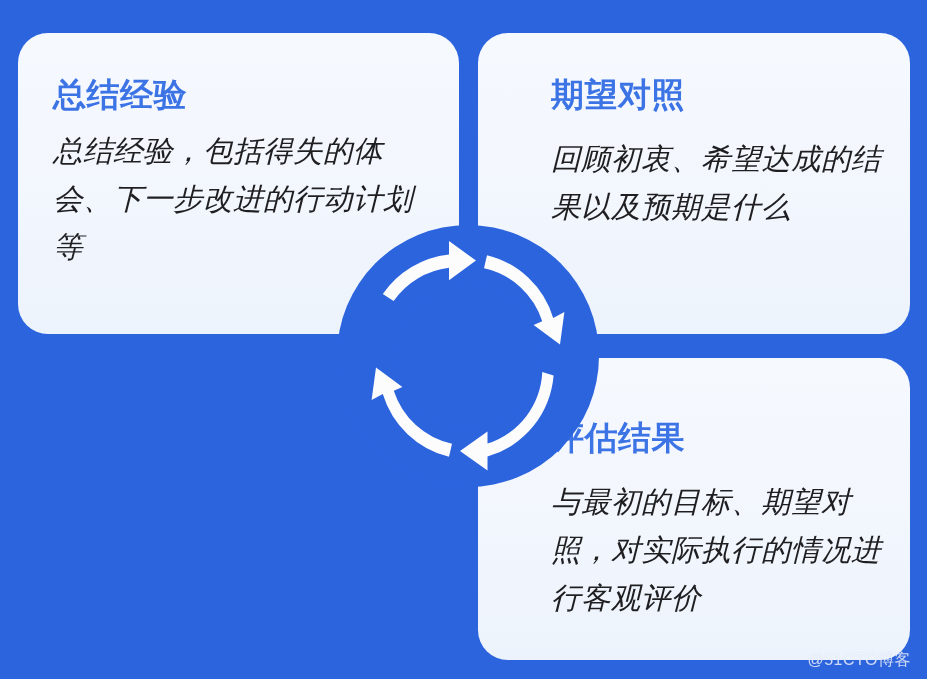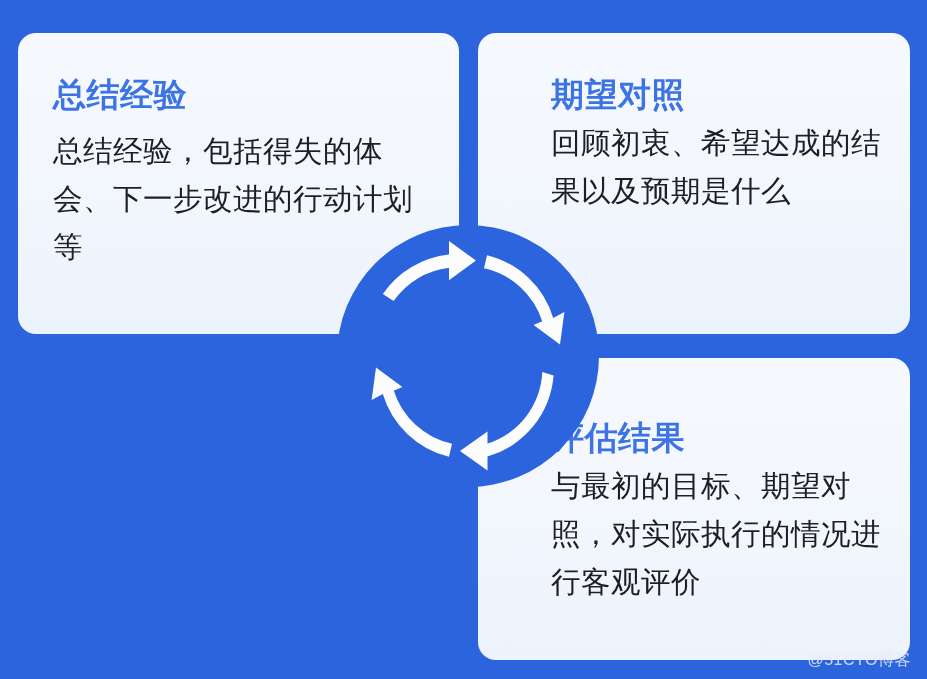--- a/index.html
+++ b/index.html
@@ -15,21 +15,21 @@
     font-family: "Liberation Sans", "DejaVu Sans", sans-serif;
   }
   #bg {
     position: absolute;
     inset: 0;
     background: #2C64DE;
   }
   .card {
     position: absolute;
     background: linear-gradient(180deg, #F6F9FE 0%, #F2F6FD 55%, #EDF3FC 100%);
-    border-radius: 18px;
+    border-radius: 30px;
     box-sizing: border-box;
     overflow: hidden;
   }
   .card-inner {
     position: absolute;
     left: 0; right: 0; top: 0;
   }
   .card-title {
     font-size: 33px;
     font-weight: bold;
@@ -38,37 +38,38 @@
     line-height: 1.1;
     margin: 0;
     white-space: nowrap;
   }
   .card-body {
     font-size: 29.5px;
     color: #1f1f22;
     line-height: 48px;
     margin: 0;
     letter-spacing: 0.5px;
+    font-style: italic;
   }
 
   
   #card-tl { left: 18px;  top: 33px;  width: 441px; height: 301px; }
   #card-tr { left: 478px; top: 33px;  width: 432px; height: 301px; }
   #card-bl { left: 18px;  top: 358px; width: 441px; height: 302px; }
   #card-br { left: 478px; top: 358px; width: 432px; height: 302px; }
 
   #card-tl .card-inner { padding: 44px 0 0 35px; }
   #card-tr .card-inner { padding: 44px 0 0 73px; }
   #card-bl .card-inner { padding: 62px 0 0 35px; }
   #card-br .card-inner { padding: 62px 0 0 73px; }
 
   #card-tl .card-body,
   #card-bl .card-body { margin-top: 14px; width: 360px; }
   #card-tr .card-body,
-  #card-br .card-body { margin-top: 6px; width: 345px; }
+  #card-br .card-body { margin-top: 22px; width: 345px; }
 
   
   #cycle {
     position: absolute;
     left: 337px;
     top: 225px;
     width: 262px;
     height: 262px;
   }
   #cycle svg { display: block; width: 262px; height: 262px; }

